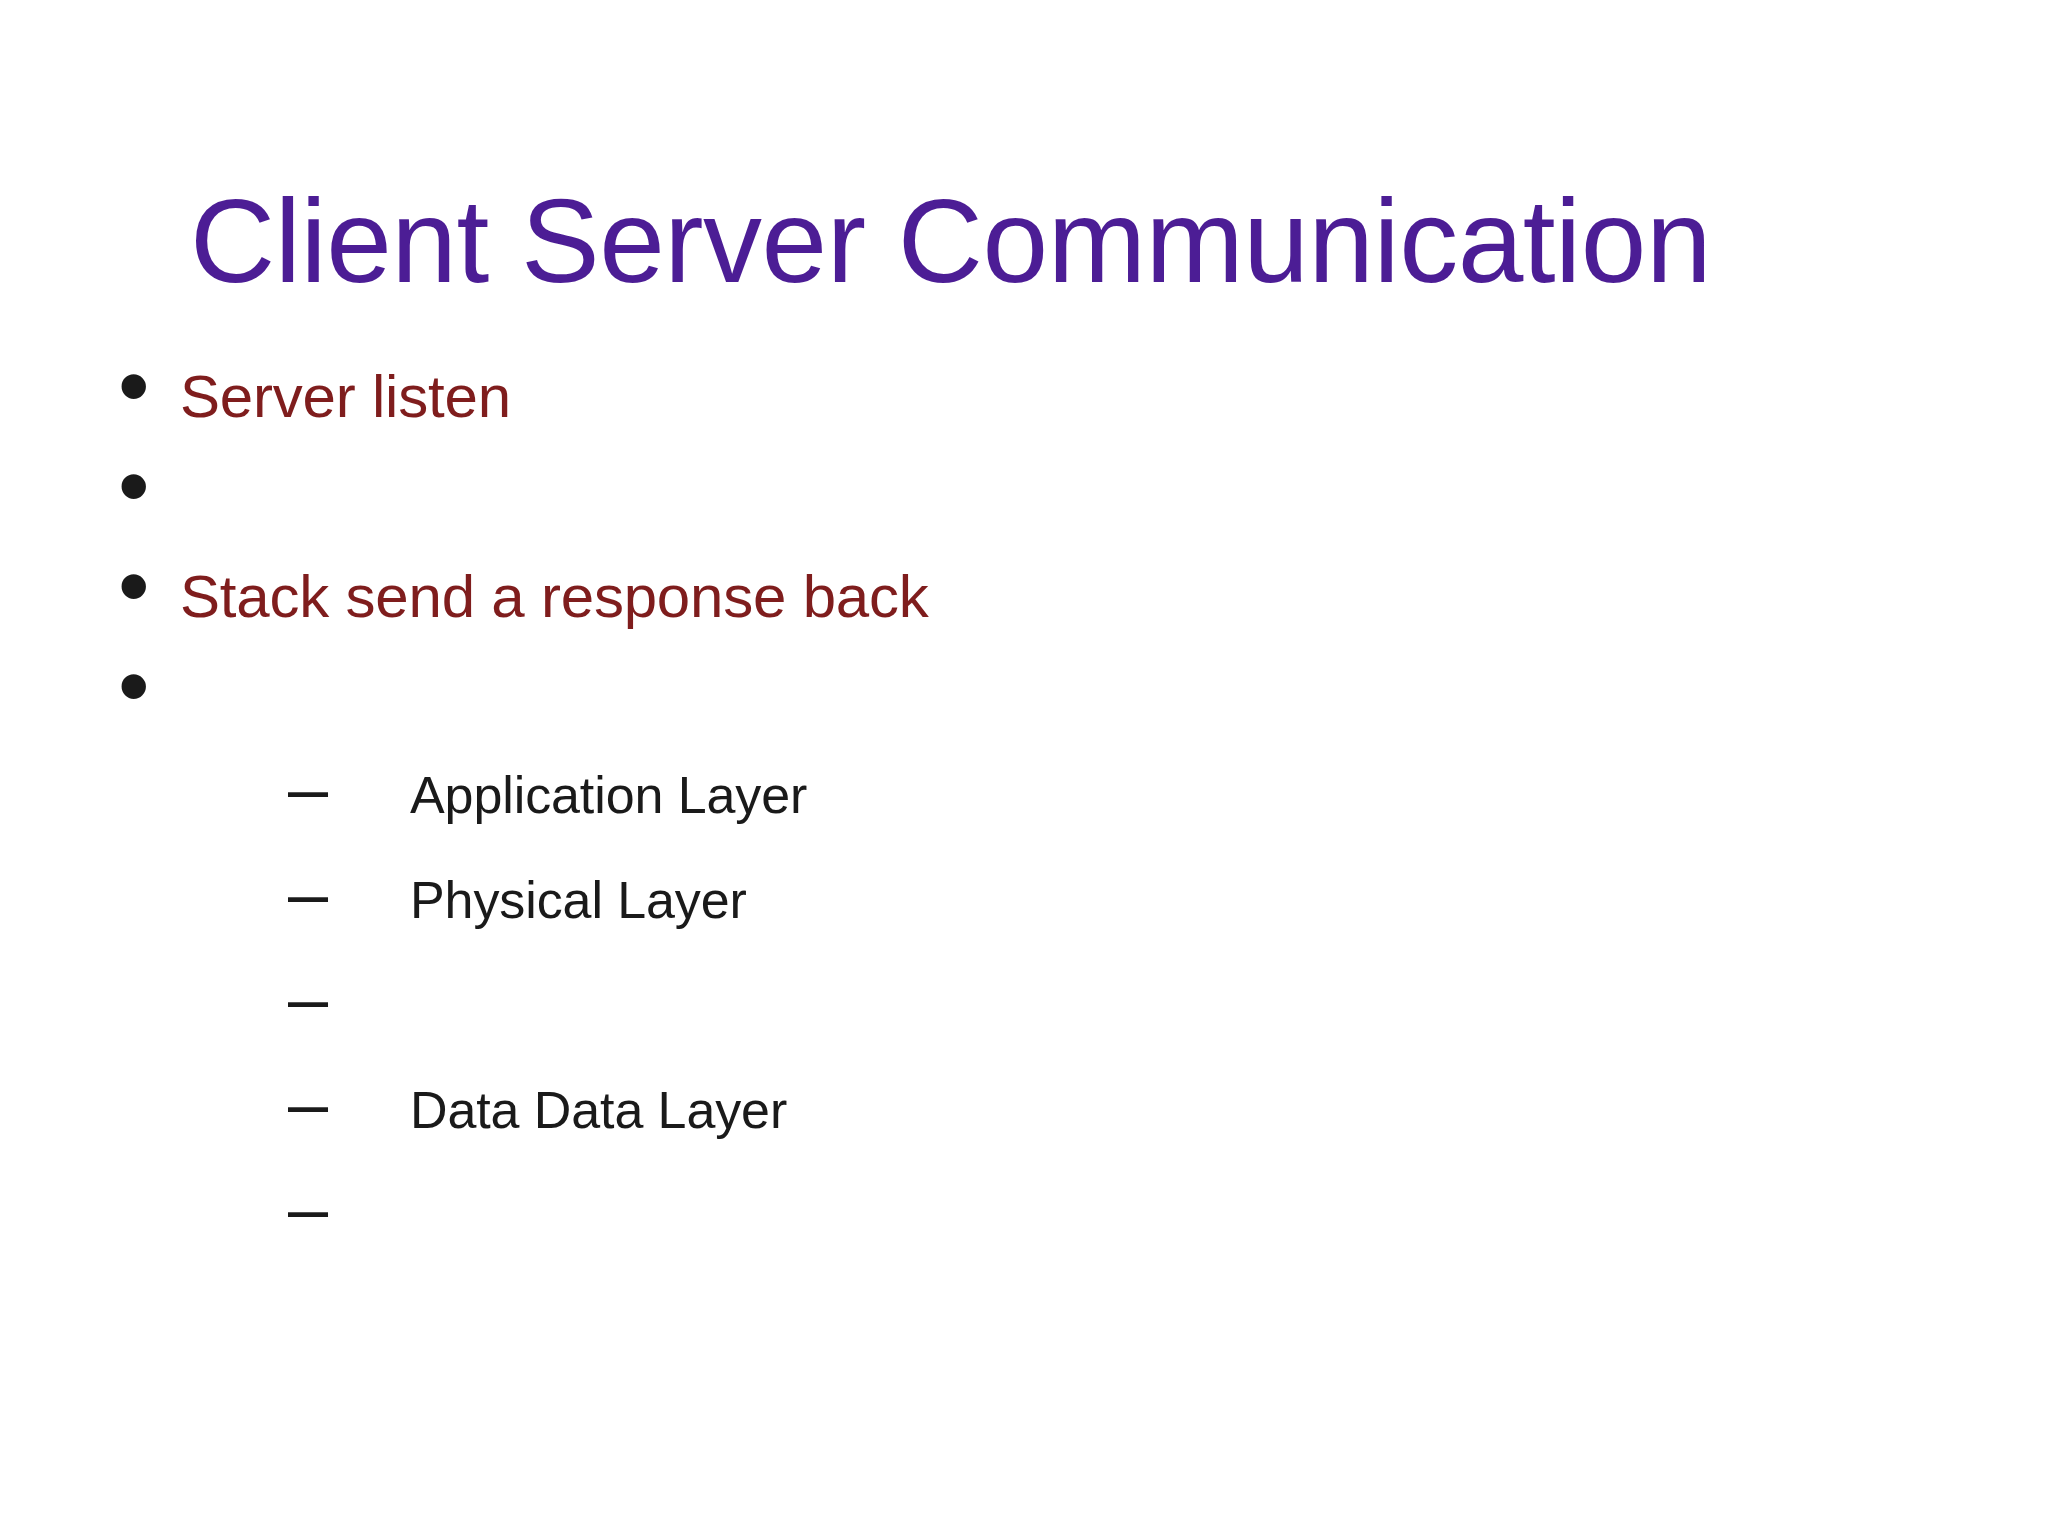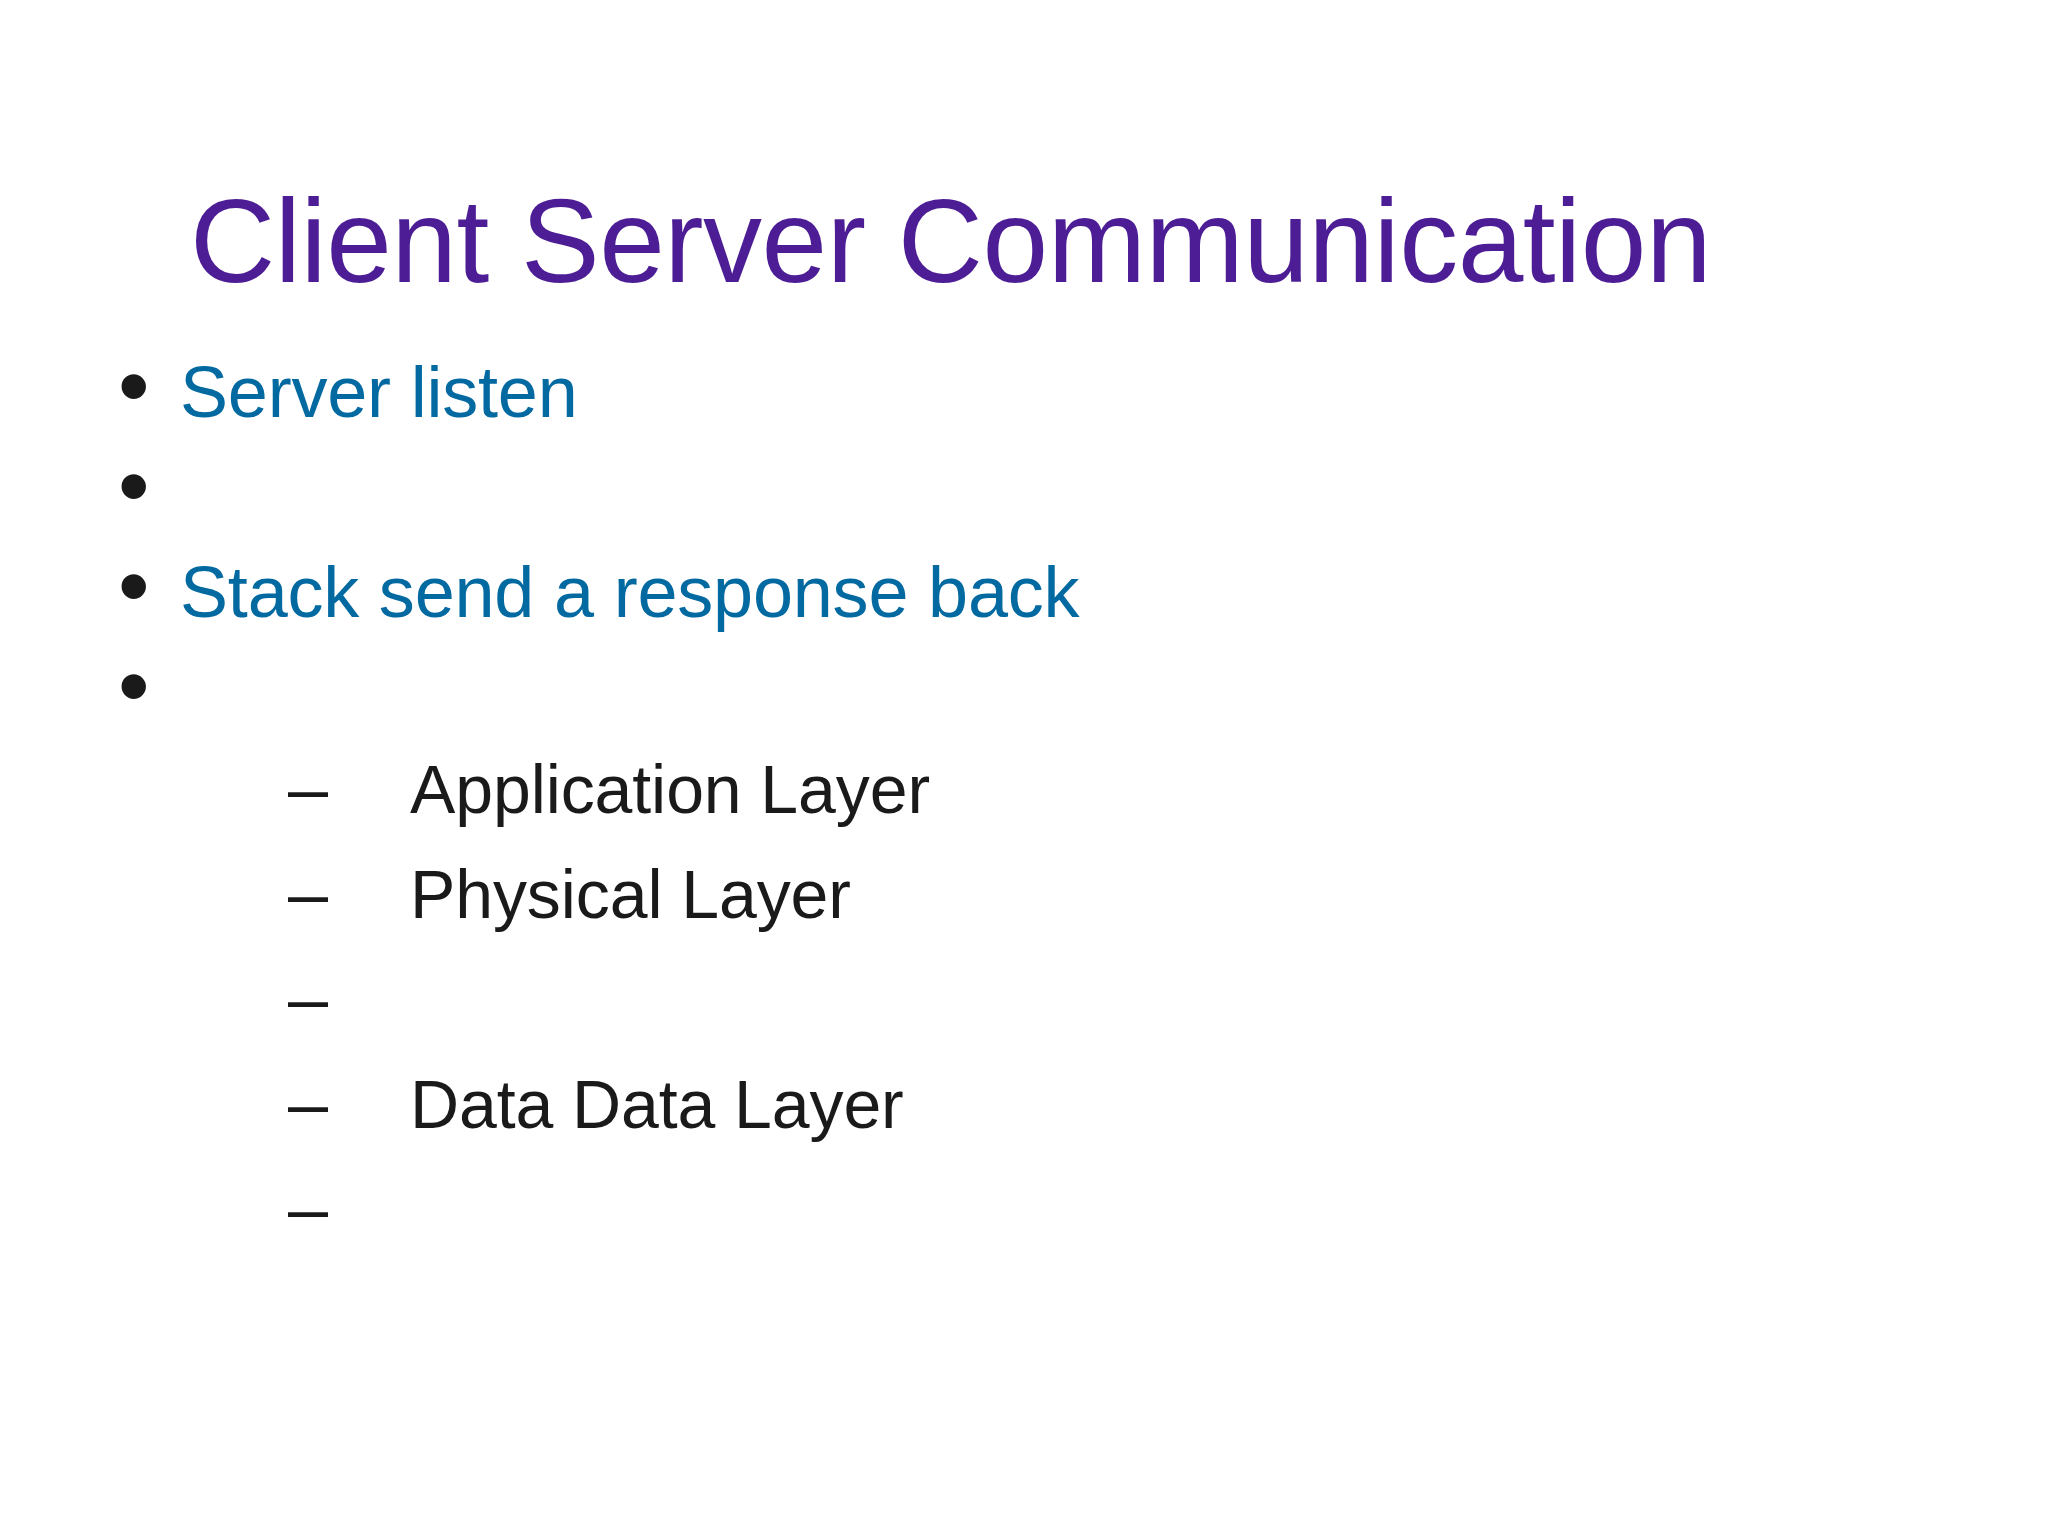--- a/index.html
+++ b/index.html
@@ -62,25 +62,25 @@
     flex: 0 0 auto;
     width: 62px;
     font-size: 90px;
     line-height: 100px;
     color: #1a1a1a;
     text-align: left;
   }
 
   .bullet-text {
     flex: 0 1 auto;
-    font-size: 72px;
+    font-size: 60px;
     line-height: 100px;
     font-weight: 300;
     letter-spacing: -0.2px;
-    color: #0369a1;
+    color: #7f1d1d;
     white-space: nowrap;
   }
 
   
   .sub-list {
     list-style: none;
     margin: 0;
     padding: 0;
   }
 
@@ -96,21 +96,21 @@
     flex: 0 0 auto;
     width: 122px;
     font-size: 72px;
     line-height: 105px;
     color: #1a1a1a;
     text-align: left;
   }
 
   .sub-text {
     flex: 0 1 auto;
-    font-size: 68px;
+    font-size: 52px;
     line-height: 105px;
     font-weight: 300;
     letter-spacing: -0.1px;
     color: #1a1a1a;
     white-space: nowrap;
   }
 </style>
 </head>
 <body>
 

